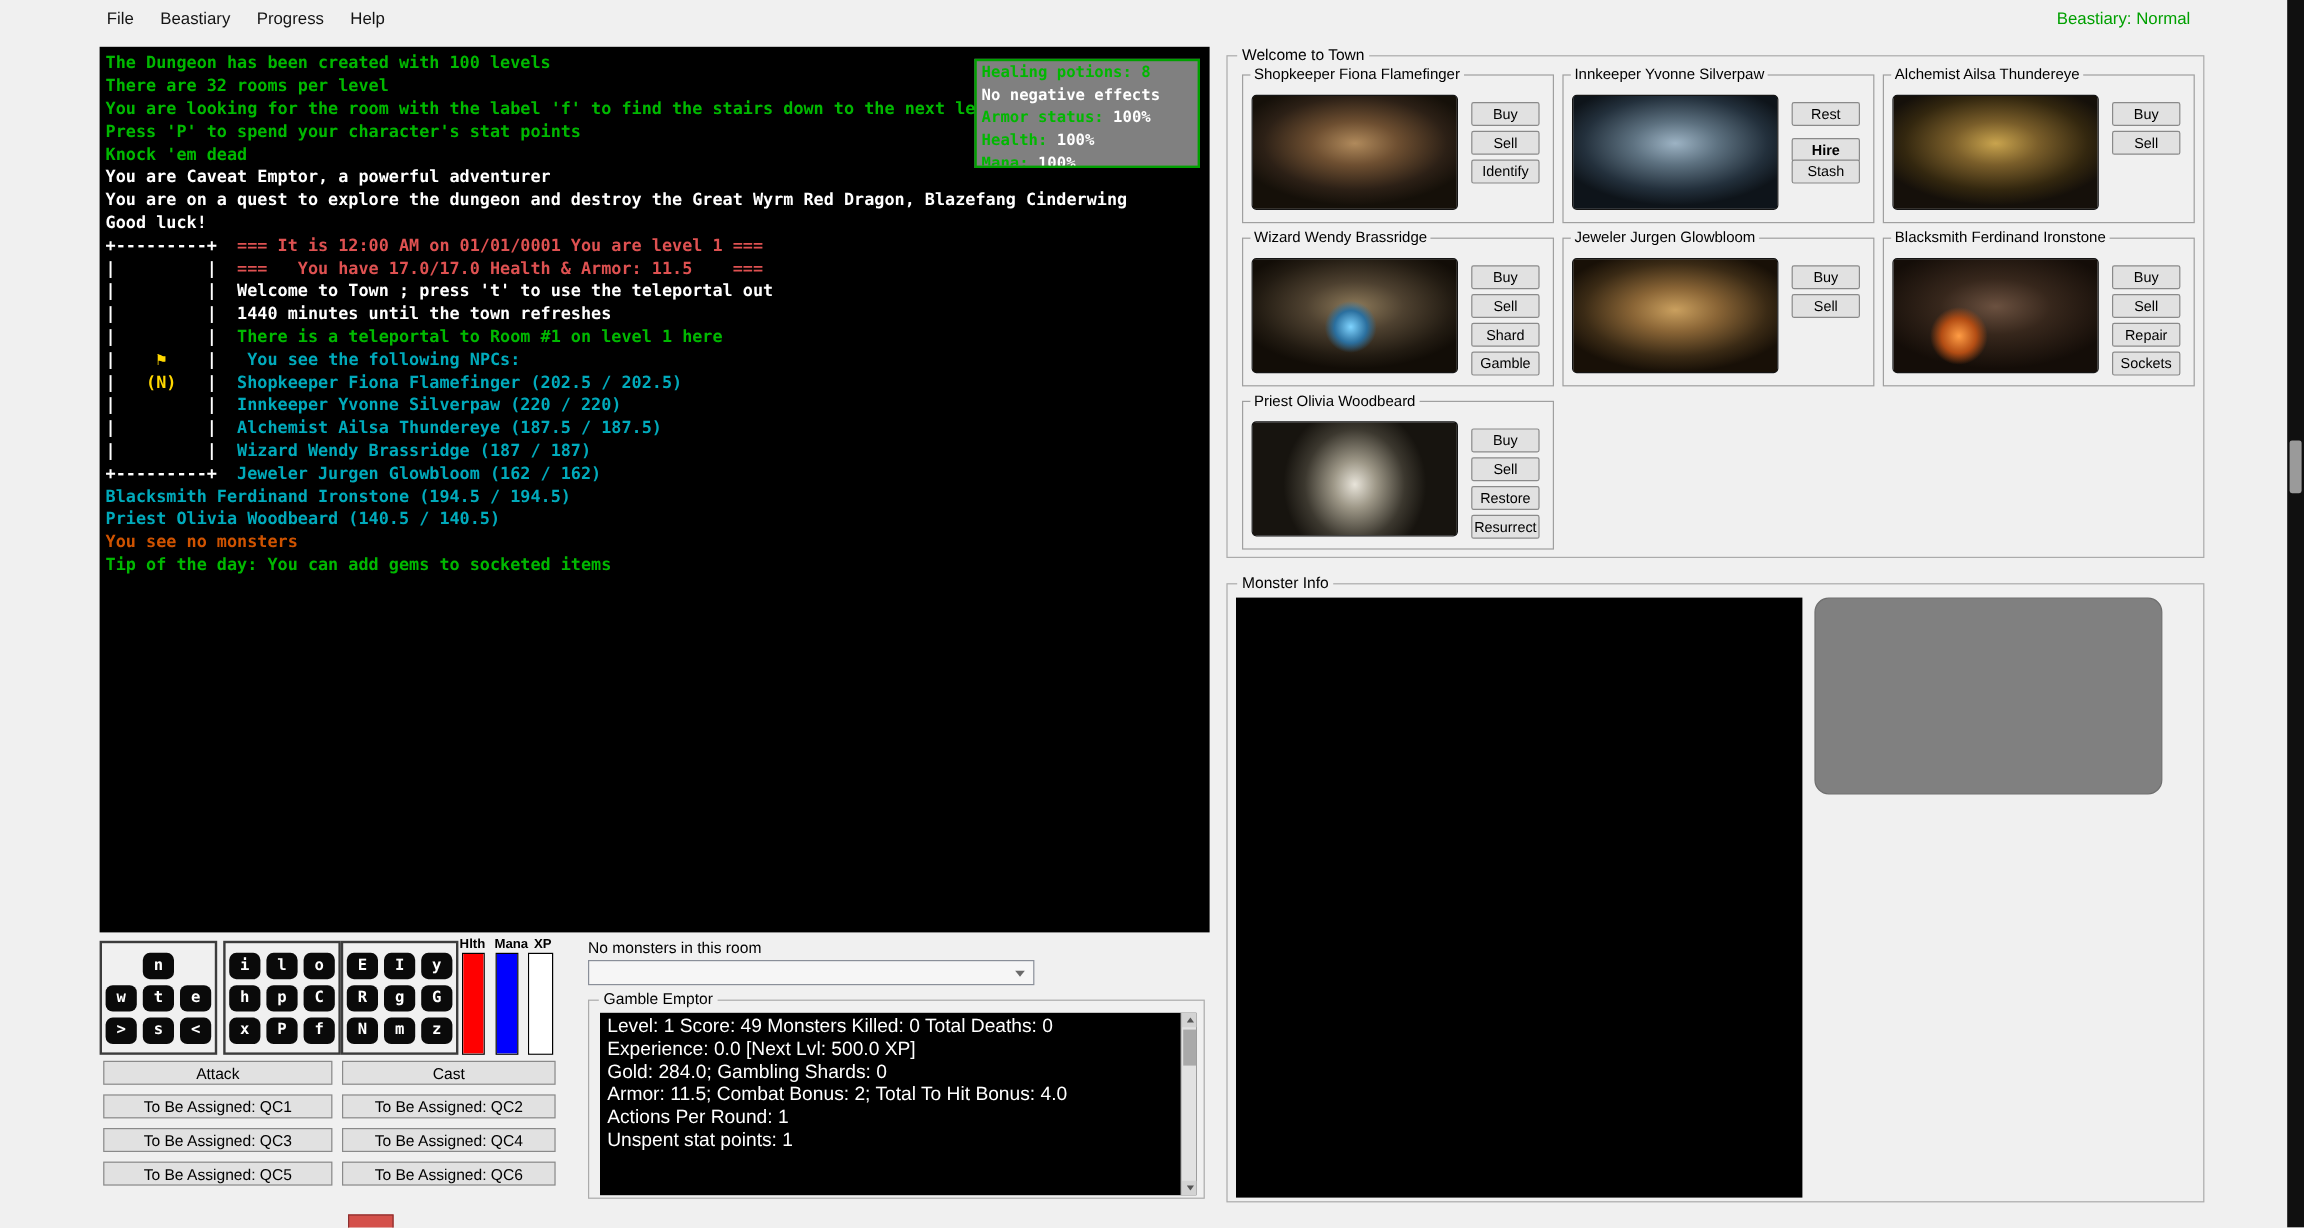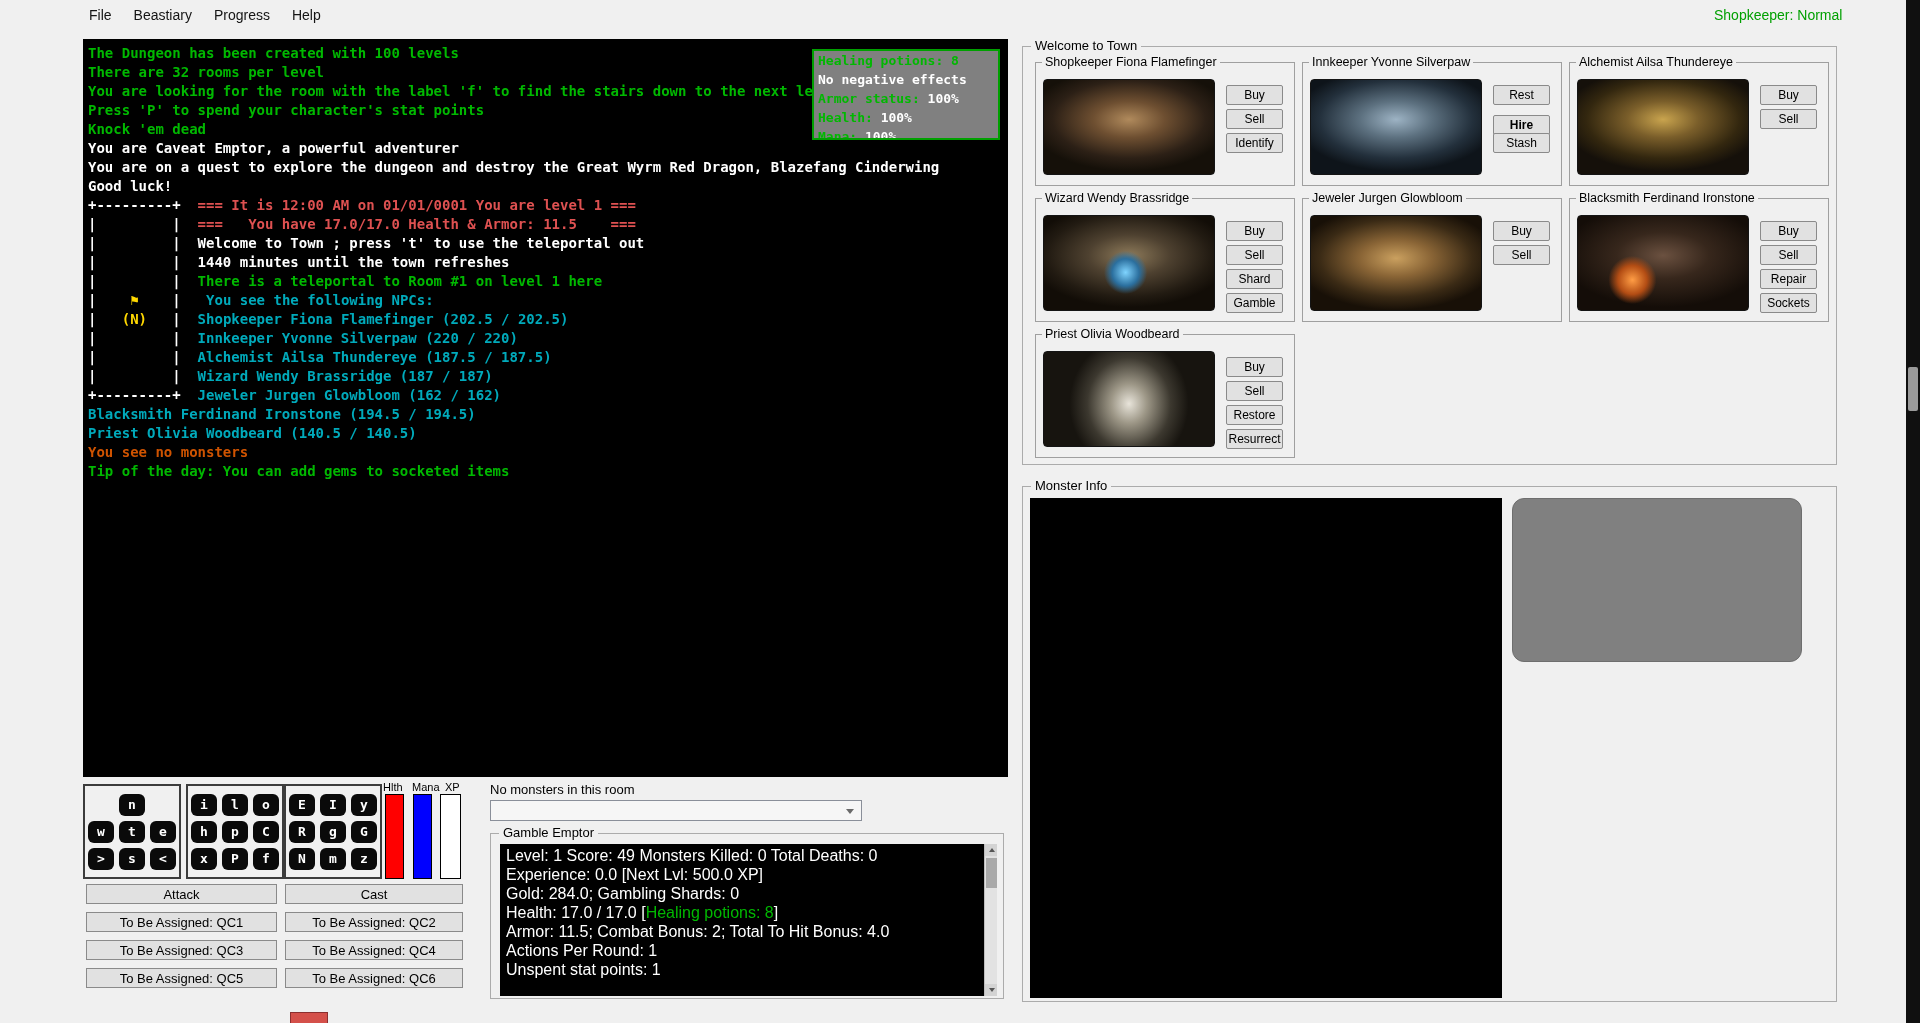--- a/index.html
+++ b/index.html
@@ -83,21 +83,21 @@
   }
   .key {
     width:26px; height:22px; background:#0a0a0a; color:#fff;
     border-radius:6px; font-size:13px; font-weight:bold;
     font-family:"DejaVu Sans Mono", monospace;
     display:flex; align-items:center; justify-content:center; cursor:pointer;
   }
   .key.empty { visibility:hidden; }
 
   
-  .bar-label { position:absolute; font-size:11px; color:#000; }
+  .bar-label { position:absolute; font-size:11px; color:#000;font-weight:bold; }
   .vbar { position:absolute; top:794px; height:85px; border:1px solid #000; background:#fff; overflow:hidden; display:flex; align-items:flex-end; }
   .vfill { width:100%; }
 
   
   .btn {
     position:absolute; height:20px; background:#e1e1e1; border:1px solid #8a8a8a;
     font-family:"Liberation Sans", sans-serif; font-size:13px; color:#000;
     display:flex; align-items:center; justify-content:center; cursor:pointer;
   }
 
@@ -127,21 +127,21 @@
 </head>
 <body>
 
 <div class="menubar">
   <div class="menu-items" id="menu-items">
       <div class="menu-item">File</div>
       <div class="menu-item">Beastiary</div>
       <div class="menu-item">Progress</div>
       <div class="menu-item">Help</div>
     </div>
-  <div class="difficulty">Shopkeeper: Normal</div>
+  <div class="difficulty">Beastiary: Normal</div>
 </div>
 
 <div class="terminal" id="terminal"><div class="tline"><span class="c-green">The Dungeon has been created with 100 levels</span></div><div class="tline"><span class="c-green">There are 32 rooms per level</span></div><div class="tline"><span class="c-green">You are looking for the room with the label 'f' to find the stairs down to the next level</span></div><div class="tline"><span class="c-green">Press 'P' to spend your character's stat points</span></div><div class="tline"><span class="c-green">Knock 'em dead</span></div><div class="tline"><span class="c-white">You are Caveat Emptor, a powerful adventurer</span></div><div class="tline"><span class="c-white">You are on a quest to explore the dungeon and destroy the Great Wyrm Red Dragon, Blazefang Cinderwing</span></div><div class="tline"><span class="c-white">Good luck!</span></div><div class="tline"><span class="c-white">+---------+  </span><span class="c-red">=== It is 12:00 AM on 01/01/0001 You are level 1 ===</span></div><div class="tline"><span class="c-white">|         |  </span><span class="c-red">===   You have 17.0/17.0 Health &amp; Armor: 11.5    ===</span></div><div class="tline"><span class="c-white">|         |  </span><span class="c-white">Welcome to Town ; press 't' to use the teleportal out</span></div><div class="tline"><span class="c-white">|         |  </span><span class="c-white">1440 minutes until the town refreshes</span></div><div class="tline"><span class="c-white">|         |  </span><span class="c-green">There is a teleportal to Room #1 on level 1 here</span></div><div class="tline"><span class="c-white">|    </span><span class="c-yellow">⚑</span><span class="c-white">    |  </span><span class="c-cyan"> You see the following NPCs:</span></div><div class="tline"><span class="c-white">|   </span><span class="c-yellow">(N)</span><span class="c-white">   |  </span><span class="c-cyan">Shopkeeper Fiona Flamefinger (202.5 / 202.5)</span></div><div class="tline"><span class="c-white">|         |  </span><span class="c-cyan">Innkeeper Yvonne Silverpaw (220 / 220)</span></div><div class="tline"><span class="c-white">|         |  </span><span class="c-cyan">Alchemist Ailsa Thundereye (187.5 / 187.5)</span></div><div class="tline"><span class="c-white">|         |  </span><span class="c-cyan">Wizard Wendy Brassridge (187 / 187)</span></div><div class="tline"><span class="c-white">+---------+  </span><span class="c-cyan">Jeweler Jurgen Glowbloom (162 / 162)</span></div><div class="tline"><span class="c-cyan">Blacksmith Ferdinand Ironstone (194.5 / 194.5)</span></div><div class="tline"><span class="c-cyan">Priest Olivia Woodbeard (140.5 / 140.5)</span></div><div class="tline"><span class="c-orange">You see no monsters</span></div><div class="tline"><span class="c-green">Tip of the day: You can add gems to socketed items</span></div></div>
 
 <div class="tooltip" id="tooltip"><div class="tline"><span class="c-green">Healing potions: 8</span></div><div class="tline"><span class="c-white">No negative effects</span></div><div class="tline"><span class="c-green">Armor status: </span><span class="c-white">100%</span></div><div class="tline"><span class="c-green">Health: </span><span class="c-white">100%</span></div><div class="tline"><span class="c-green">Mana: </span><span class="c-white">100%</span></div></div>
 
 <div class="groupbox town">
   <span class="gb-title">Welcome to Town</span>
   <div id="npc-cards">
       <div class="npc-card" style="left: 12px; top: 15px;">
@@ -211,21 +211,20 @@
   <span class="chev"></span>
 </div>
 
 <div class="groupbox caveat">
   <span class="gb-title">Gamble Emptor</span>
   <div class="stats-panel">
     <div class="stats-lines" id="stats-lines">
         <div class="tline"><span class="c-white">Level: 1    Score: 49    Monsters Killed: 0    Total Deaths: 0</span></div>
         <div class="tline"><span class="c-white">Experience: 0.0 [Next Lvl: 500.0 XP]</span></div>
         <div class="tline"><span class="c-white">Gold: 284.0; Gambling Shards: 0</span></div>
-        <div class="tline"><span class="c-white">Health: 17.0 / 17.0 [</span><span class="c-green">Healing potions: 8</span><span class="c-white">]</span></div>
         <div class="tline"><span class="c-white">Armor: 11.5; Combat Bonus: 2; Total To Hit Bonus: 4.0</span></div>
         <div class="tline"><span class="c-white">Actions Per Round: 1</span></div>
         <div class="tline"><span class="c-white">Unspent stat points: 1</span></div>
       </div>
     <div class="stats-scrollbar">
       <div class="sb-up">
           <span class="tri-up"></span>
         </div>
       <div class="sb-thumb"></div>
       <div class="sb-down">

